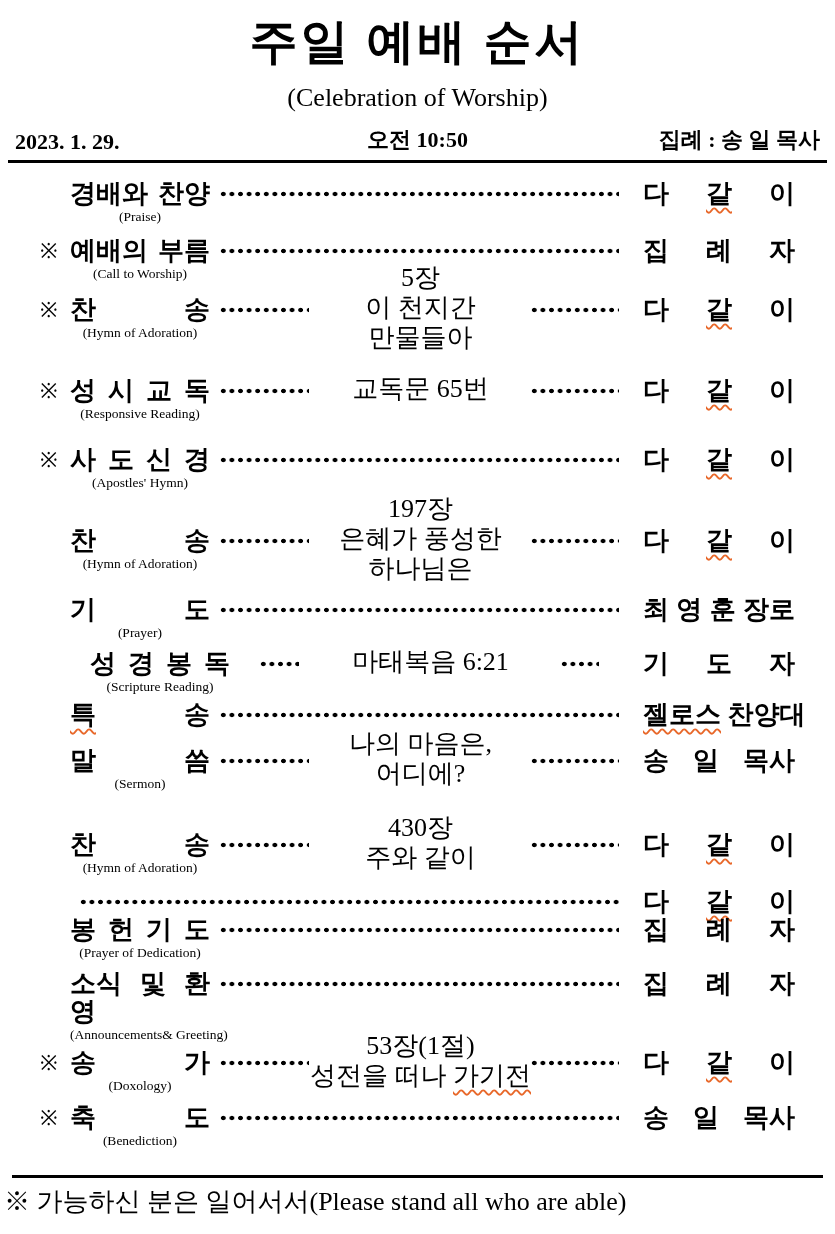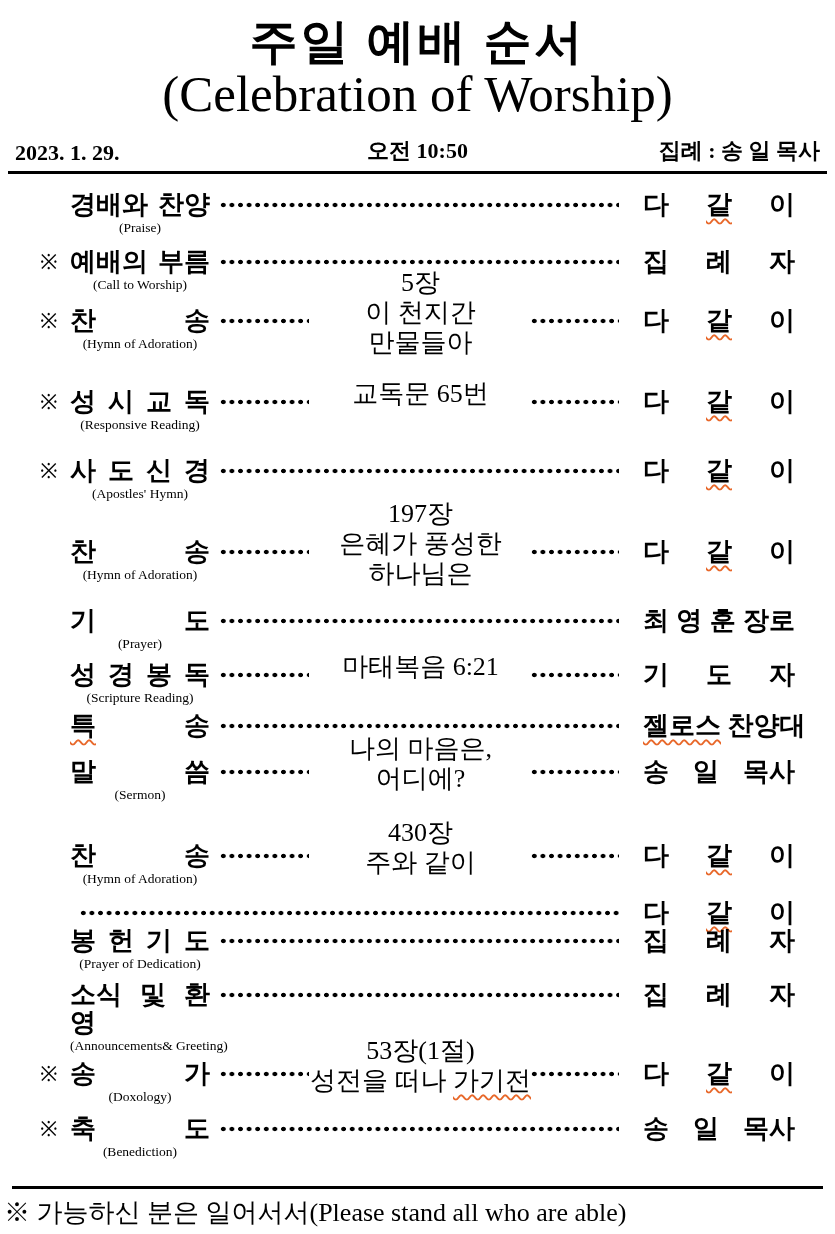--- a/index.html
+++ b/index.html
@@ -9,22 +9,22 @@
     color: #000;
   }
   .page { padding: 10px 0 0 0; }
 
   
   .title {
     text-align: center; font-size: 48px; font-weight: 700;
     letter-spacing: 3px; line-height: 1.0; margin-top: 8px;
   }
   .subtitle {
-    text-align: center; font-size: 51px; font-weight: 400;
-    line-height: 1.05; margin-top: 2px;
+    text-align: center; font-size: 26px; font-weight: 400;
+    line-height: 1.05; margin-top: 18px;
   }
   .meta {
     display: grid; grid-template-columns: 1fr auto 1fr; align-items: end;
     padding: 0 15px 0 15px; margin-top: 14px; font-size: 22px; font-weight: 700;
   }
   .meta .m-left  { text-align: left; }
   .meta .m-mid   { text-align: center; }
   .meta .m-right { text-align: right; }
   .rule { border: none; border-top: 3px solid #000; margin: 5px 8px 0 8px; }
 
@@ -45,21 +45,21 @@
     text-align: center; white-space: nowrap;
   }
   .leader {
     flex: 1 1 0; height: 28px; margin: 0 12px 0 9px;
     background-image: radial-gradient(circle, #000 2px, rgba(0,0,0,0) 2.6px);
     background-size: 8.6px 10px; background-repeat: repeat-x;
     background-position: left center;
   }
   .center-block { width: 200px; flex: 0 0 200px; height: 28px; position: relative; }
   .center-lines {
-    position: absolute; left: -30px; right: -30px; top: 6px;
+    position: absolute; left: -30px; right: -30px; top: 12px;
     transform: translateY(-50%);
     text-align: center; font-size: 26px; font-weight: 400; line-height: 30px;
     white-space: nowrap;
   }
   .right-cell {
     width: 152px; flex: 0 0 152px; margin-left: 12px;
     font-size: 26px; font-weight: 700; line-height: 28px;
     text-align: justify; text-align-last: justify; white-space: nowrap;
   }
   
@@ -72,21 +72,21 @@
   }
 
   
   .row:nth-child(1)  { margin-bottom: 12px; }
   .row:nth-child(2)  { margin-bottom: 14px; }
   .row:nth-child(3)  { margin-bottom: 36px; }
   .row:nth-child(4)  { margin-bottom: 24px; }
   .row:nth-child(5)  { margin-bottom: 36px; }
   .row:nth-child(6)  { margin-bottom: 24px; }
   .row:nth-child(7)  { margin-bottom: 9px;  }
-  .row:nth-child(8)  { margin-bottom: 6px;  }
+  .row:nth-child(8)  { margin-bottom: 6px; gap: 20px;  }
   .row:nth-child(9)  { margin-bottom: 18px; }
   .row:nth-child(10) { margin-bottom: 39px; }
   .row:nth-child(11) { margin-bottom: 12px; }
   .row:nth-child(12) { margin-bottom: 0;    }
   .row:nth-child(13) { margin-bottom: 9px;  }
   .row:nth-child(14) { margin-bottom: 6px;  }
   .row:nth-child(15) { margin-bottom: 10px; }
   .row:nth-child(16) { margin-bottom: 0;    }
 
   

